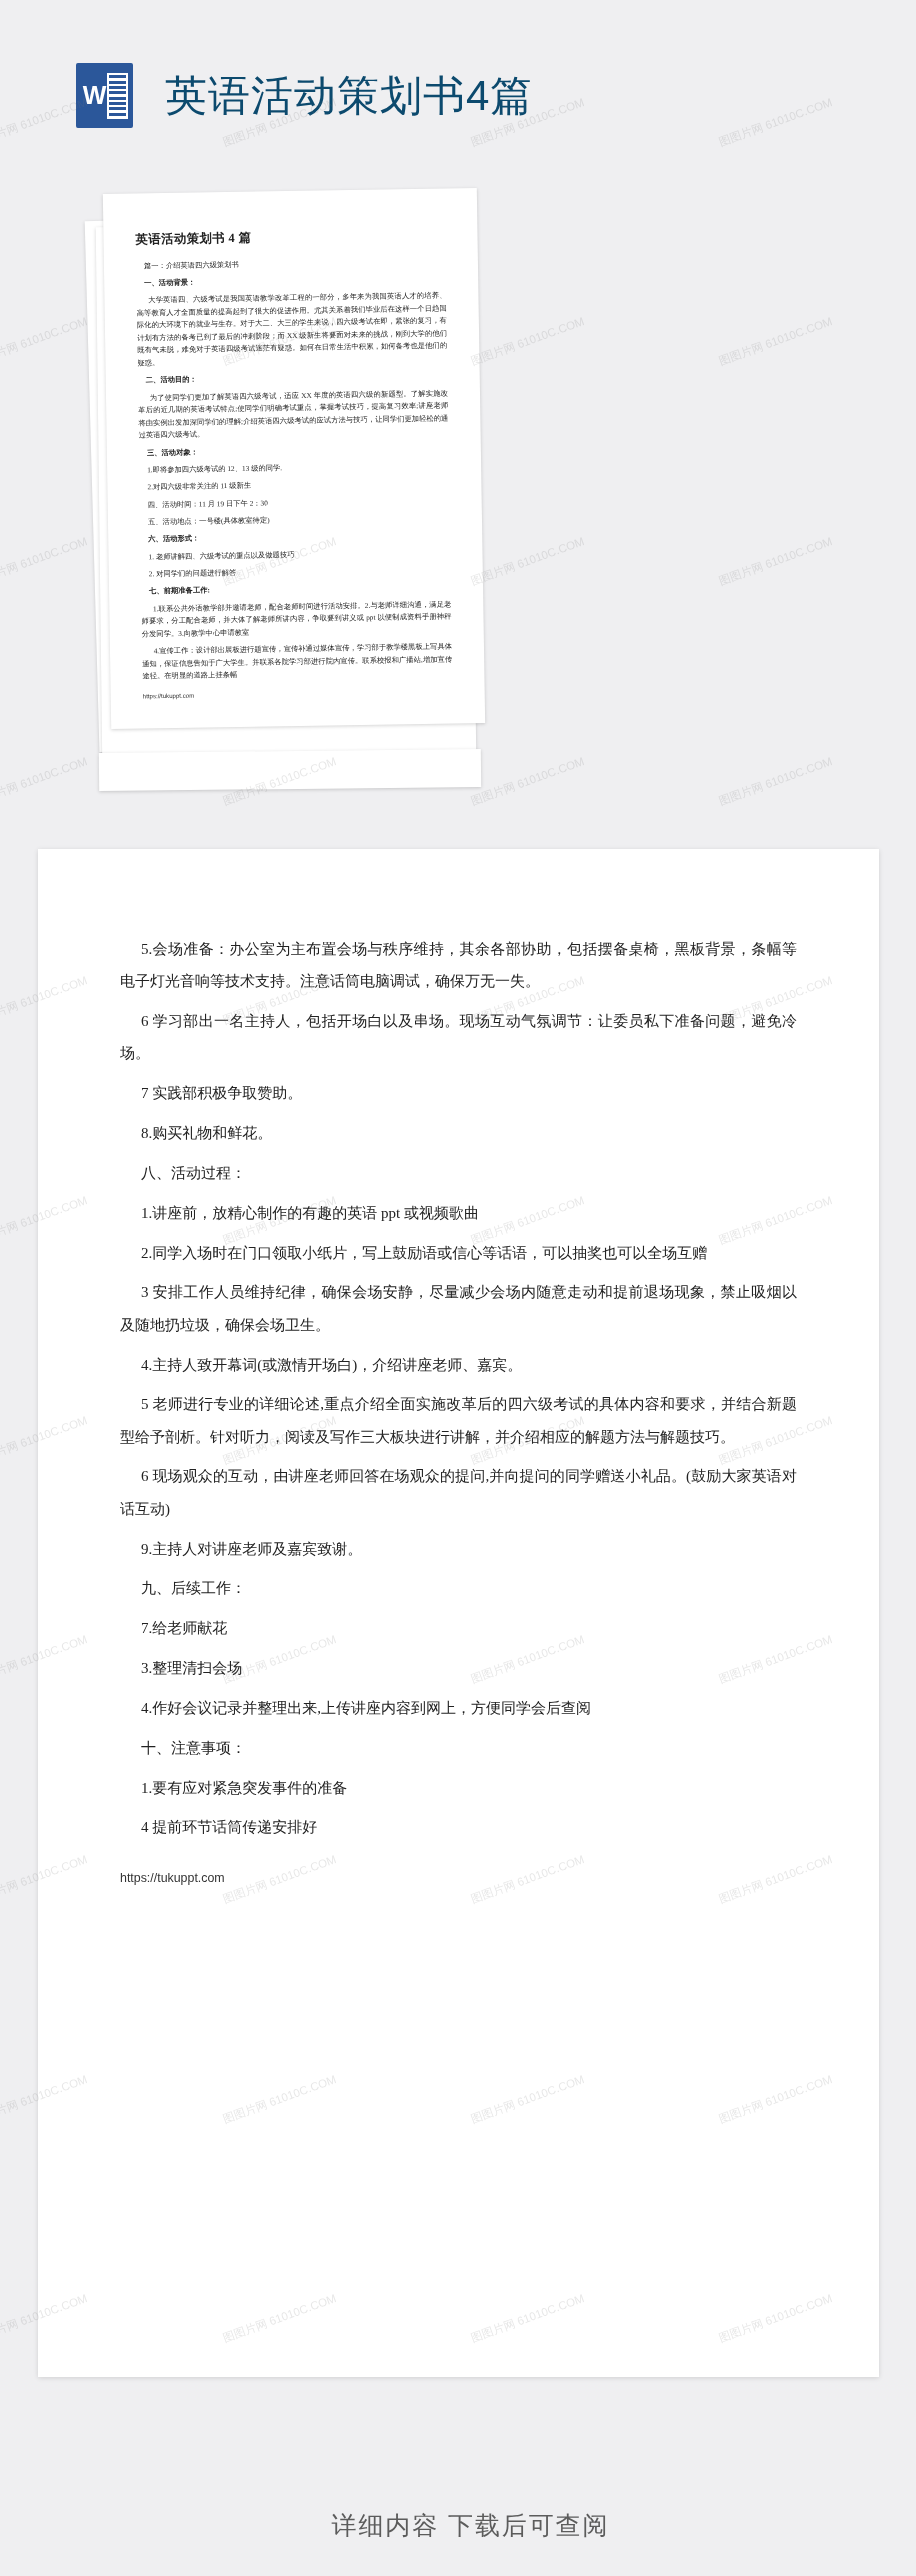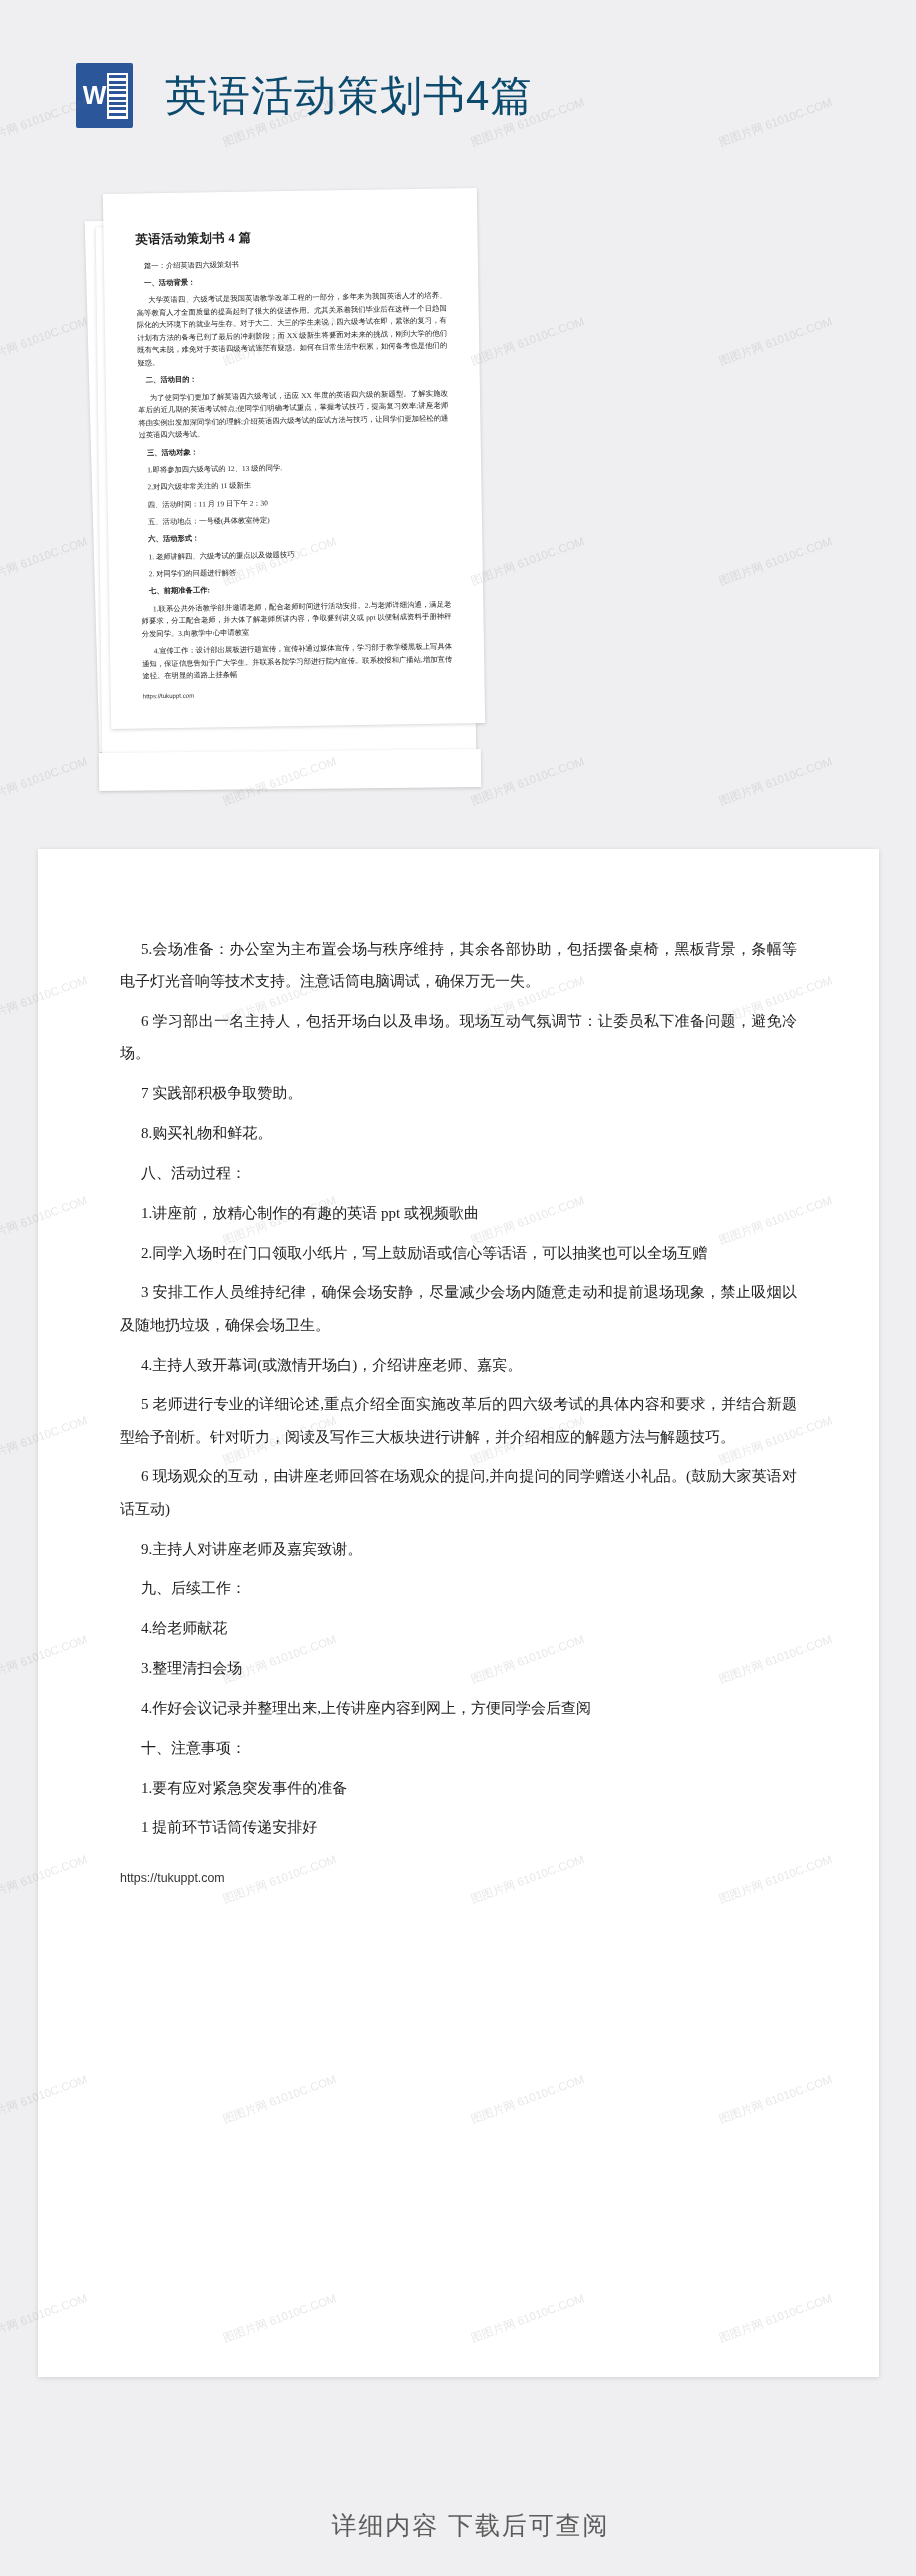--- a/index.html
+++ b/index.html
@@ -241,26 +241,26 @@
       <p class="p2 ind">8.购买礼物和鲜花。</p>
       <p class="p2 ind">八、活动过程：</p>
       <p class="p2 ind">1.讲座前，放精心制作的有趣的英语 ppt 或视频歌曲</p>
       <p class="p2 ind">2.同学入场时在门口领取小纸片，写上鼓励语或信心等话语，可以抽奖也可以全场互赠</p>
       <p class="p2 ind">3 安排工作人员维持纪律，确保会场安静，尽量减少会场内随意走动和提前退场现象，禁止吸烟以及随地扔垃圾，确保会场卫生。</p>
       <p class="p2 ind">4.主持人致开幕词(或激情开场白)，介绍讲座老师、嘉宾。</p>
       <p class="p2 ind">5 老师进行专业的详细论述,重点介绍全面实施改革后的四六级考试的具体内容和要求，并结合新题型给予剖析。针对听力，阅读及写作三大板块进行讲解，并介绍相应的解题方法与解题技巧。</p>
       <p class="p2 ind">6 现场观众的互动，由讲座老师回答在场观众的提问,并向提问的同学赠送小礼品。(鼓励大家英语对话互动)</p>
       <p class="p2 ind">9.主持人对讲座老师及嘉宾致谢。</p>
       <p class="p2 ind">九、后续工作：</p>
-      <p class="p2 ind">4.给老师献花</p>
+      <p class="p2 ind">7.给老师献花</p>
       <p class="p2 ind">3.整理清扫会场</p>
       <p class="p2 ind">4.作好会议记录并整理出来,上传讲座内容到网上，方便同学会后查阅</p>
       <p class="p2 ind">十、注意事项：</p>
       <p class="p2 ind">1.要有应对紧急突发事件的准备</p>
-      <p class="p2 ind">1 提前环节话筒传递安排好</p>
+      <p class="p2 ind">4 提前环节话筒传递安排好</p>
       <p class="p2 ind"></p>
       <p class="p2 ind"></p>
 
       <div class="url2">https://tukuppt.com</div>
     </div>
   </div>
 
   <div class="footer">详细内容 下载后可查阅</div>
 
   <div id="wm-layer">

